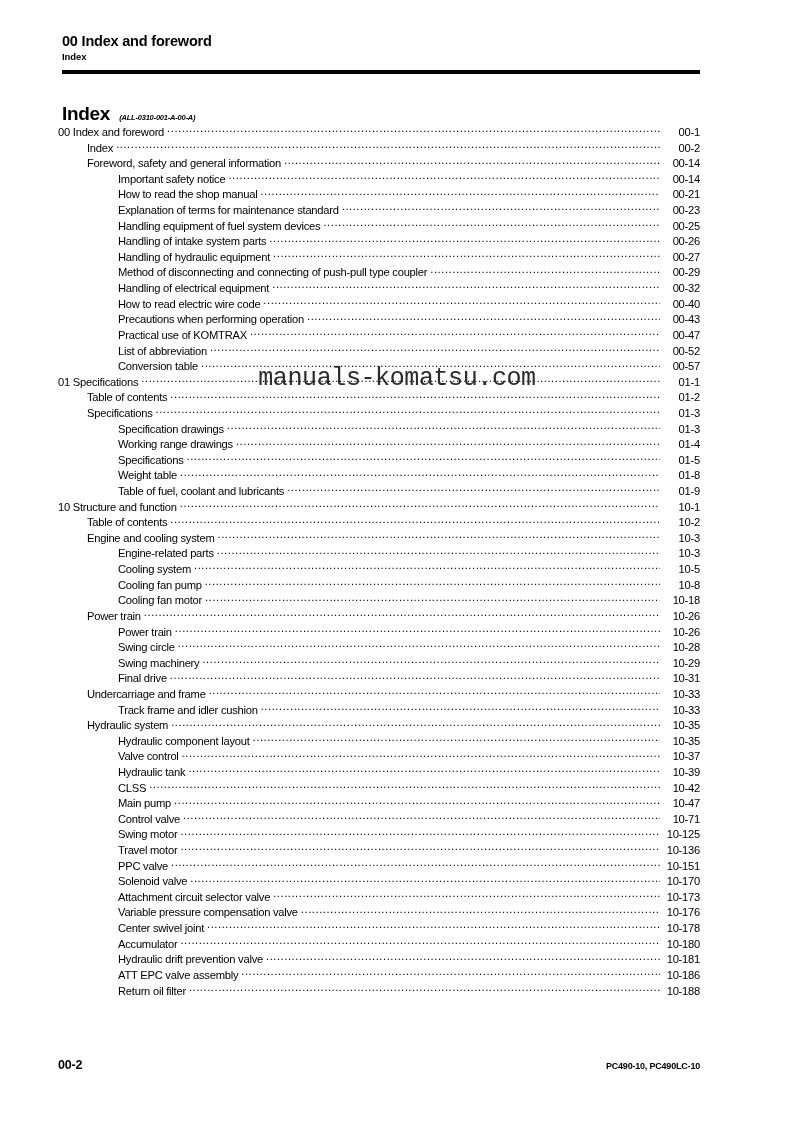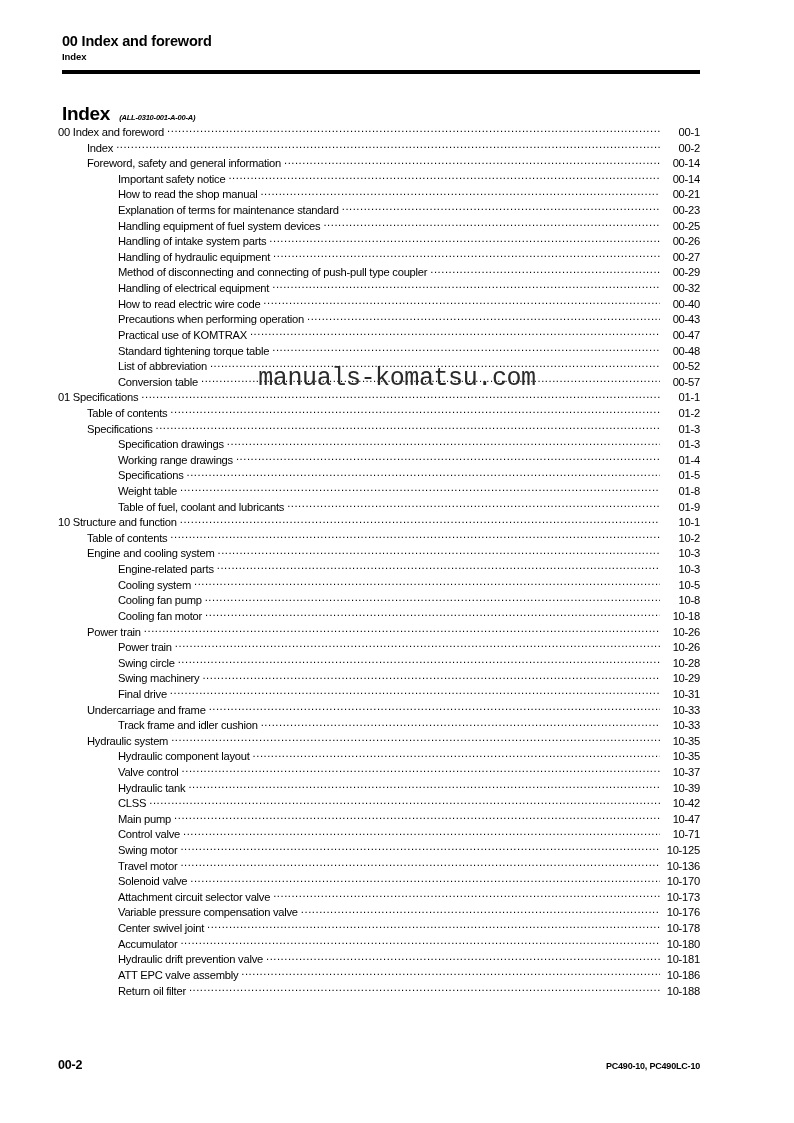--- a/index.html
+++ b/index.html
@@ -238,25 +238,20 @@
         <span class="toc-label">Precautions when performing operation</span>
         <span class="toc-dots"></span>
         <span class="toc-page">00-43</span>
       </div>
       <div class="toc-row lvl2">
         <span class="toc-label">Practical use of KOMTRAX</span>
         <span class="toc-dots"></span>
         <span class="toc-page">00-47</span>
       </div>
       <div class="toc-row lvl2">
-        <span class="toc-label">Standard tightening torque table</span>
-        <span class="toc-dots"></span>
-        <span class="toc-page">00-48</span>
-      </div>
-      <div class="toc-row lvl2">
         <span class="toc-label">List of abbreviation</span>
         <span class="toc-dots"></span>
         <span class="toc-page">00-52</span>
       </div>
       <div class="toc-row lvl2">
         <span class="toc-label">Conversion table</span>
         <span class="toc-dots"></span>
         <span class="toc-page">00-57</span>
       </div>
       <div class="toc-row lvl0">
@@ -408,20 +403,25 @@
         <span class="toc-label">Swing motor</span>
         <span class="toc-dots"></span>
         <span class="toc-page">10-125</span>
       </div>
       <div class="toc-row lvl2">
         <span class="toc-label">Travel motor</span>
         <span class="toc-dots"></span>
         <span class="toc-page">10-136</span>
       </div>
       <div class="toc-row lvl2">
+        <span class="toc-label">PPC valve</span>
+        <span class="toc-dots"></span>
+        <span class="toc-page">10-151</span>
+      </div>
+      <div class="toc-row lvl2">
         <span class="toc-label">Solenoid valve</span>
         <span class="toc-dots"></span>
         <span class="toc-page">10-170</span>
       </div>
       <div class="toc-row lvl2">
         <span class="toc-label">Attachment circuit selector valve</span>
         <span class="toc-dots"></span>
         <span class="toc-page">10-173</span>
       </div>
       <div class="toc-row lvl2">

